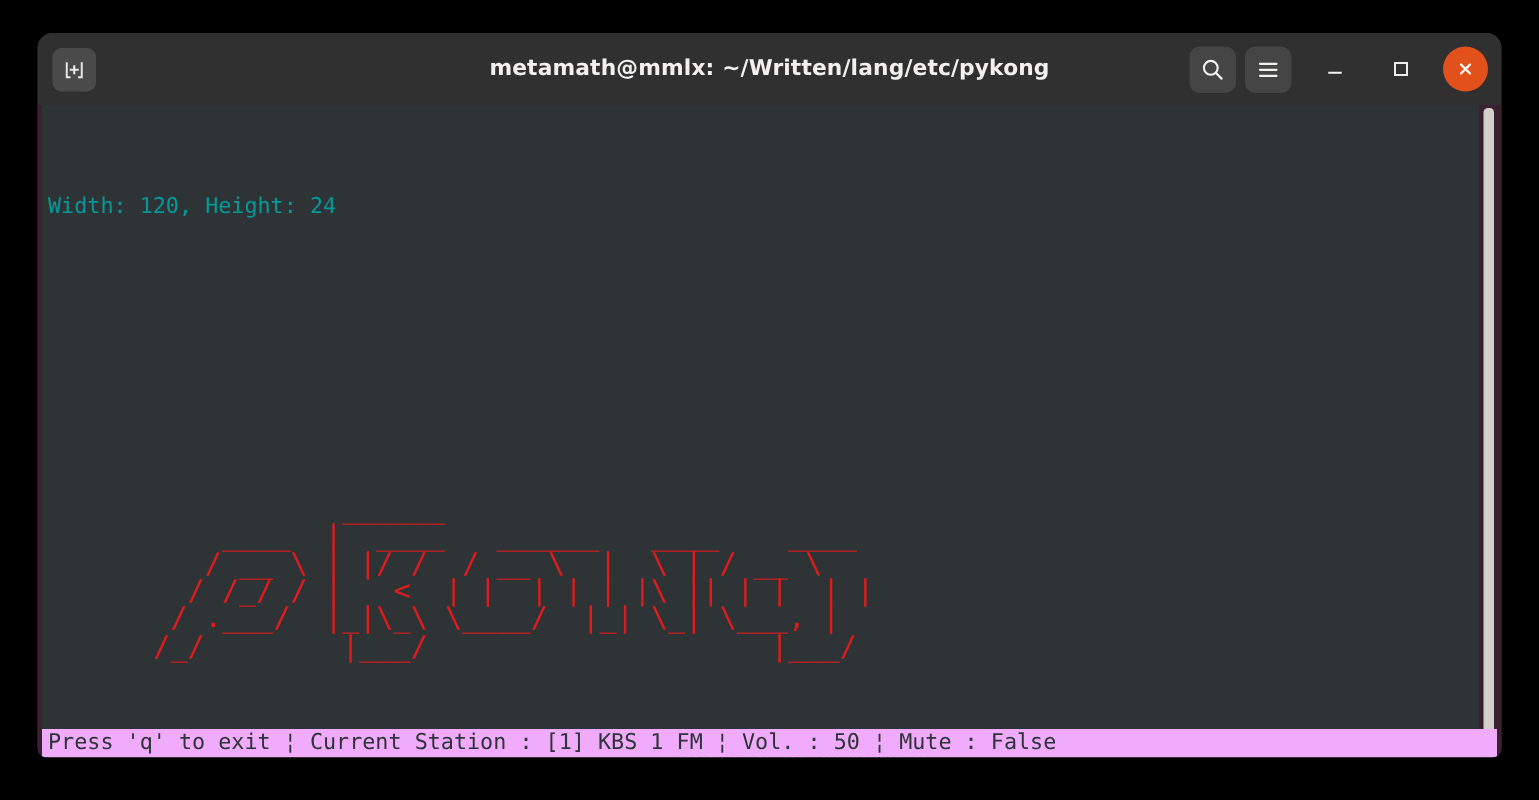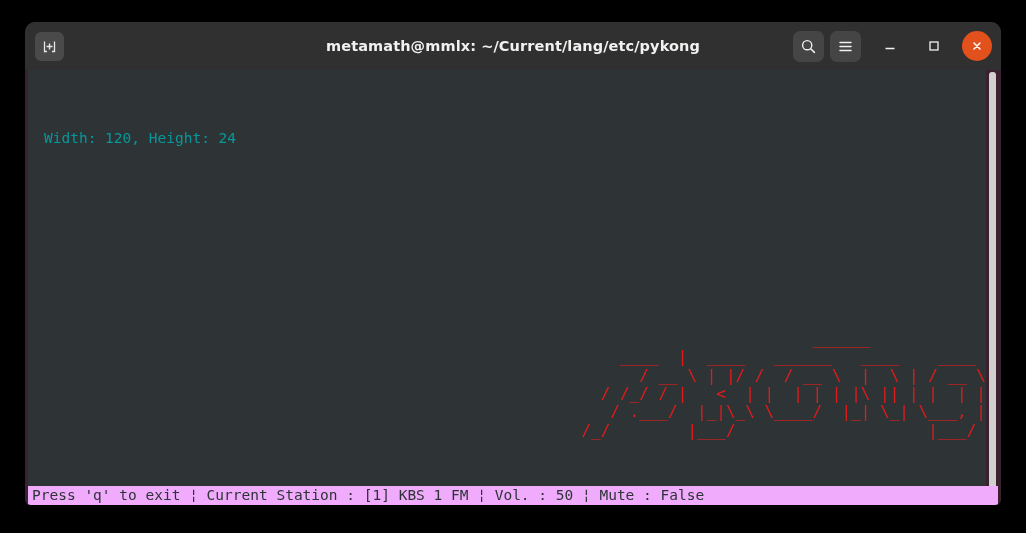--- a/index.html
+++ b/index.html
@@ -101,30 +101,29 @@
     display:flex; align-items:stretch; justify-content:center;
     padding:2px 0;
   }
   .scrollbar-thumb {
     width:7px;
     background:#d2d0cc;
     border-radius:3px;
   }
 
   .line { padding-left:4px; }
-  .c-cyan { color:#06989a;margin-left:12px; }
+  .c-cyan { color:#06989a; }
   .c-white{ color:#d3d7cf; }
 
   .ascii {
     color:#e01b1b;
-    font-size:16px;
+    font-size:19px;
     line-height:18.3px;
     white-space:pre;
-    padding-left:4px;
-    text-align:right;
+    padding-left:17px;
   }
 
   
   .statusbar {
     position:absolute;
     left:0; right:0; bottom:0;
     height:19px;
     background:#d3d7cf;
     color:#2e3436;
     font-family:"DejaVu Sans Mono", monospace;
@@ -142,21 +141,21 @@
 
   <div class="titlebar">
 
     <div class="newtab-btn">
       <svg width="17" height="17" viewBox="0 0 17 17">
         <path d="M3.5 3.5 L3.5 13.5 L6 13.5 M13.5 3.5 L13.5 13.5 L11 13.5" stroke="#e8e8e6" stroke-width="1.3" fill="none"></path>
         <path d="M8.5 5.5 L8.5 11.5 M5.5 8.5 L11.5 8.5" stroke="#e8e8e6" stroke-width="1.4" fill="none"></path>
       </svg>
     </div>
 
-    <div class="title-text">metamath@mmlx: ~/Current/lang/etc/pykong</div>
+    <div class="title-text">metamath@mmlx: ~/Written/lang/etc/pykong</div>
 
     <div class="tb-right">
 
       <div class="sq-btn">
         <svg width="17" height="17" viewBox="0 0 17 17">
           <circle cx="7.2" cy="7.2" r="4.6" stroke="#f2f1f0" stroke-width="1.4" fill="none"></circle>
           <path d="M10.7 10.7 L14.4 14.4" stroke="#f2f1f0" stroke-width="1.5" stroke-linecap="round"></path>
         </svg>
       </div>
 

